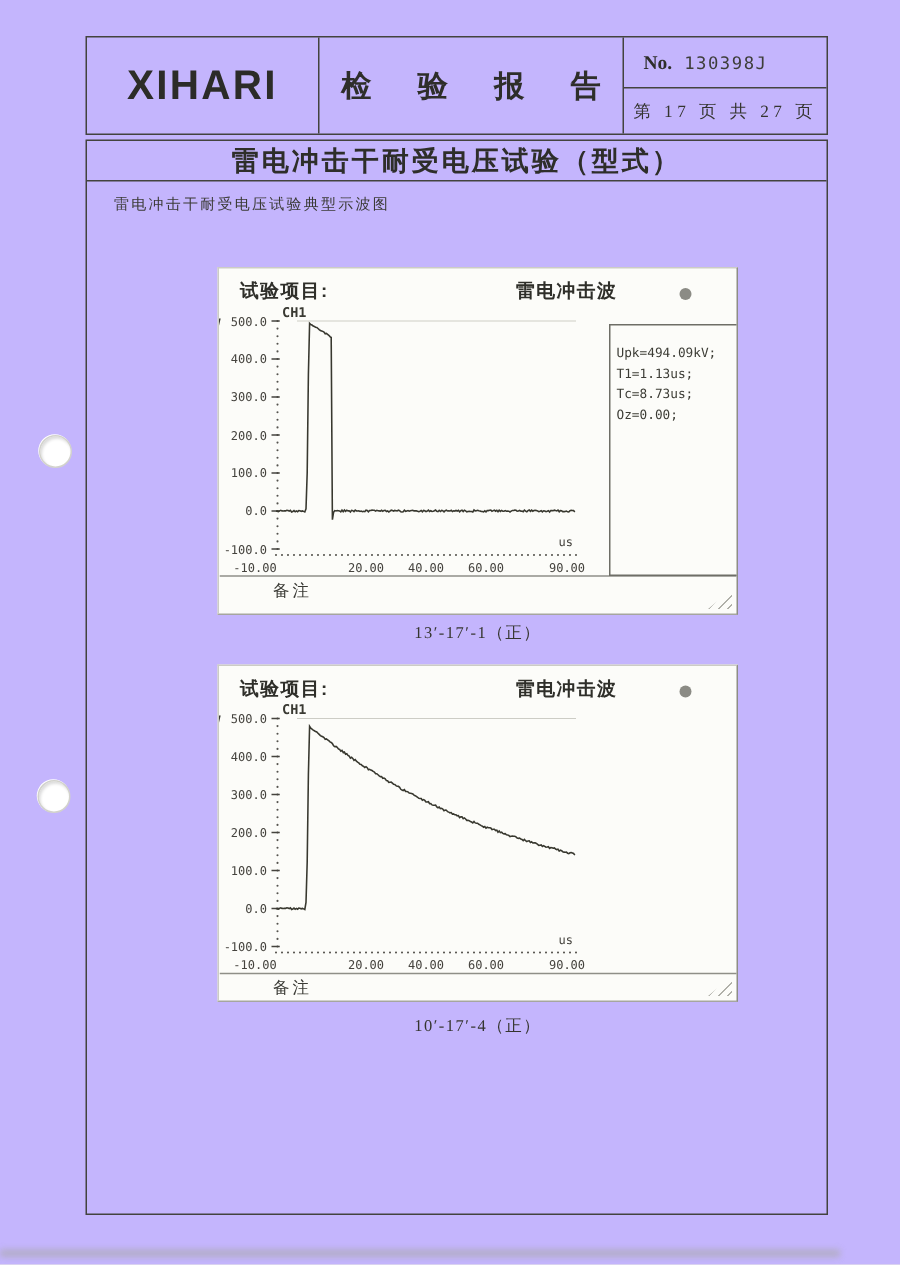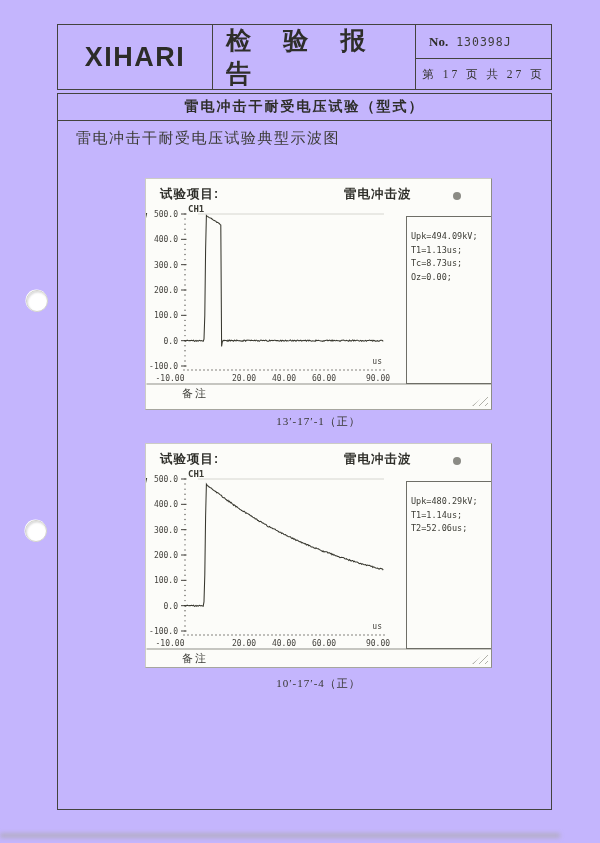--- a/index.html
+++ b/index.html
@@ -10,31 +10,31 @@
   }
   
   .scan-bottom{position:absolute;left:0;top:833px;width:560px;height:5px;background:#a8a8a2;filter:blur(2px);opacity:.6;}
   .hole{position:absolute;width:20px;height:20px;border-radius:50%;background:#ffffff;border:1px solid #d2d2cc;
         box-shadow:inset 1px 1.5px 2px rgba(0,0,0,.14), -0.5px -0.5px 0 #fff;}
   
   .hdr{position:absolute;left:57px;top:24px;width:495px;height:66px;border:1.3px solid #43433e;display:flex;box-sizing:border-box;}
   .hdr-cell-logo{width:155px;border-right:1.3px solid #43433e;display:flex;align-items:center;justify-content:center;box-sizing:border-box;}
   .logo{font-family:"Liberation Sans",sans-serif;font-weight:900;font-size:27px;letter-spacing:1.5px;color:#2c2c28;transform:scaleY(1.02);}
   .hdr-cell-title{width:203px;border-right:1.3px solid #43433e;display:flex;align-items:center;justify-content:center;box-sizing:border-box;}
-  .report-title{font-size:25px;font-weight:600;letter-spacing:13px;padding-left:13px;color:#2e2e2a;}
+  .report-title{font-size:20px;font-weight:600;letter-spacing:13px;padding-left:13px;color:#2e2e2a;}
   .hdr-cell-right{flex:1;display:flex;flex-direction:column;box-sizing:border-box;}
   .hdr-no-row{height:34px;border-bottom:1.3px solid #43433e;display:flex;align-items:center;padding-left:13px;box-sizing:border-box;}
   .no-label{font-weight:700;font-size:13px;margin-right:8px;color:#2e2e2a;}
   .no-value{font-family:"DejaVu Sans Mono",monospace;font-size:11.5px;letter-spacing:1px;color:#3e3e3a;}
   .hdr-page-row{flex:1;display:flex;align-items:center;justify-content:center;font-size:11.5px;letter-spacing:3px;color:#34342f;}
   
   .main-box{position:absolute;left:57px;top:93px;width:495px;height:717px;border:1.3px solid #43433e;box-sizing:border-box;}
   .title-band{height:27px;border-bottom:1.3px solid #43433e;display:flex;align-items:center;justify-content:center;
-              font-size:14px;font-weight:600;letter-spacing:2px;color:#2e2e2a;box-sizing:border-box;}
-  .subtitle{position:absolute;left:18px;top:35px;font-size:15px;letter-spacing:1.5px;color:#3a3a35;}
+              font-size:18px;font-weight:600;letter-spacing:2px;color:#2e2e2a;box-sizing:border-box;}
+  .subtitle{position:absolute;left:18px;top:35px;font-size:10px;letter-spacing:1.5px;color:#3a3a35;}
   
   .osc-panel{position:absolute;width:347px;box-sizing:border-box;background:#fcfcf9;
              border:1px solid #ccccc5;border-right:1.6px solid #8d8d86;border-bottom:1px solid #a6a69f;overflow:hidden;}
   .osc-panel svg{position:absolute;left:0;top:0;overflow:visible;}
   .osc-test-item{position:absolute;left:14px;top:7px;font-family:"Liberation Sans",sans-serif;font-weight:600;font-size:12.5px;color:#2f2f2a;letter-spacing:1px;}
   .osc-wave-name{position:absolute;left:198px;top:7px;font-family:"Liberation Sans",sans-serif;font-weight:600;font-size:12.5px;color:#2f2f2a;letter-spacing:1px;}
   .rec-dot{position:absolute;left:307px;top:13px;width:8px;height:8px;border-radius:50%;background:#8b8b85;}
   .ch-label{position:absolute;left:42px;top:25px;font-family:"DejaVu Sans Mono",monospace;font-weight:700;font-size:9px;color:#3a3a33;}
   .yunit{position:absolute;left:-10px;top:32px;font-family:"DejaVu Sans Mono",monospace;font-weight:700;font-size:9.5px;color:#3a3a33;}
   .readings-box{position:absolute;left:260px;top:37px;width:88px;height:168px;border:1px solid #6e6e67;box-sizing:border-box;
@@ -306,24 +306,18 @@
         <text x="232" y="202" text-anchor="middle" class="tick">90.00</text>
         <text x="236" y="185" text-anchor="end" class="tick">us</text>
         <path d="M38.0 161.6 L38.8 161.8 L39.6 162.1 L40.4 161.6 L41.2 161.2 L42.0 161.6 L42.8 161.7 L43.6 161.6 L44.4 161.6 L45.2 161.2 L46.0 161.4 L46.8 161.7 L47.6 161.2 L48.4 162.3 L49.2 162.0 L50.0 161.4 L50.8 162.2 L51.6 161.6 L52.4 162.1 L53.2 161.4 L54.0 161.5 L54.8 161.9 L55.6 161.6 L56.4 161.9 L57.2 162.3 L58.0 157.6 L58.8 130.7 L59.6 72.2 L60.4 40.2 L61.2 41.4 L62.0 42.0 L62.8 42.8 L63.6 43.2 L64.4 43.7 L65.2 44.0 L66.0 44.8 L66.8 45.6 L67.6 46.4 L68.4 46.8 L69.2 47.2 L70.0 47.7 L70.8 48.9 L71.6 48.6 L72.4 49.2 L73.2 49.8 L74.0 50.6 L74.8 51.0 L75.6 51.7 L76.4 53.2 L77.2 53.8 L78.0 53.6 L78.8 54.2 L79.6 55.3 L80.4 55.6 L81.2 56.8 L82.0 56.3 L82.8 57.7 L83.6 57.3 L84.4 58.8 L85.2 58.5 L86.0 59.6 L86.8 60.1 L87.6 61.4 L88.4 60.9 L89.2 61.6 L90.0 62.9 L90.8 62.4 L91.6 63.5 L92.4 64.1 L93.2 64.6 L94.0 65.5 L94.8 65.7 L95.6 66.5 L96.4 66.9 L97.2 67.6 L98.0 67.1 L98.8 67.8 L99.6 69.2 L100.4 68.9 L101.2 69.4 L102.0 69.7 L102.8 70.3 L103.6 70.7 L104.4 71.8 L105.2 71.8 L106.0 72.5 L106.8 73.2 L107.6 73.8 L108.4 73.7 L109.2 74.9 L110.0 74.7 L110.8 75.2 L111.6 76.4 L112.4 76.5 L113.2 77.6 L114.0 77.5 L114.8 77.4 L115.6 78.1 L116.4 78.9 L117.2 79.0 L118.0 79.7 L118.8 80.2 L119.6 80.2 L120.4 80.9 L121.2 82.2 L122.0 82.7 L122.8 83.0 L123.6 82.4 L124.4 83.6 L125.2 83.7 L126.0 83.9 L126.8 84.7 L127.6 84.8 L128.4 85.0 L129.2 85.3 L130.0 86.1 L130.8 86.5 L131.6 86.9 L132.4 87.5 L133.2 88.2 L134.0 88.3 L134.8 88.3 L135.6 89.5 L136.4 89.1 L137.2 89.6 L138.0 90.6 L138.8 90.7 L139.6 90.5 L140.4 91.8 L141.2 91.7 L142.0 92.6 L142.8 92.8 L143.6 92.8 L144.4 92.7 L145.2 93.9 L146.0 94.5 L146.8 94.0 L147.6 95.1 L148.4 94.9 L149.2 95.4 L150.0 96.5 L150.8 96.1 L151.6 96.2 L152.4 97.1 L153.2 97.4 L154.0 97.9 L154.8 97.7 L155.6 98.8 L156.4 98.6 L157.2 99.2 L158.0 99.2 L158.8 99.9 L159.6 99.7 L160.4 101.1 L161.2 100.6 L162.0 100.6 L162.8 101.8 L163.6 101.3 L164.4 102.0 L165.2 102.9 L166.0 102.9 L166.8 103.1 L167.6 103.7 L168.4 104.0 L169.2 104.6 L170.0 103.7 L170.8 104.6 L171.6 104.8 L172.4 104.8 L173.2 105.5 L174.0 105.9 L174.8 106.4 L175.6 106.8 L176.4 107.5 L177.2 107.0 L178.0 108.1 L178.8 107.5 L179.6 107.8 L180.4 107.8 L181.2 108.0 L182.0 109.1 L182.8 108.8 L183.6 108.8 L184.4 109.7 L185.2 109.4 L186.0 110.8 L186.8 110.0 L187.6 111.1 L188.4 110.8 L189.2 111.6 L190.0 111.9 L190.8 111.8 L191.6 112.5 L192.4 112.6 L193.2 113.0 L194.0 113.7 L194.8 113.5 L195.6 113.3 L196.4 113.5 L197.2 113.5 L198.0 113.9 L198.8 114.7 L199.6 114.9 L200.4 114.7 L201.2 115.4 L202.0 115.6 L202.8 116.4 L203.6 115.6 L204.4 116.5 L205.2 117.1 L206.0 116.6 L206.8 116.5 L207.6 117.7 L208.4 117.2 L209.2 118.0 L210.0 117.9 L210.8 117.9 L211.6 118.3 L212.4 118.9 L213.2 119.6 L214.0 119.5 L214.8 119.3 L215.6 120.3 L216.4 119.8 L217.2 120.2 L218.0 120.8 L218.8 120.7 L219.6 120.5 L220.4 121.6 L221.2 121.0 L222.0 121.2 L222.8 121.5 L223.6 121.3 L224.4 122.0 L225.2 122.4 L226.0 122.1 L226.8 123.4 L227.6 122.8 L228.4 123.1 L229.2 123.8 L230.0 124.1 L230.8 124.2 L231.6 124.1 L232.4 124.8 L233.2 125.1 L234.0 124.5 L234.8 124.4 L235.6 124.7 L236.4 125.0 L237.2 126.1" fill="none" stroke="#38382f" stroke-width="1.05"></path>
         <line x1="0.5" y1="205" x2="346.5" y2="205" stroke="#8f8f88" stroke-width="1"></line>
       </svg>
     <div class="osc-test-item">试验项目:</div>
     <div class="osc-wave-name">雷电冲击波</div>
     <span class="rec-dot"></span>
     <div class="ch-label">CH1</div>
     <div class="yunit">kV</div>
-    <div class="readings-box">
-      <div>Upk=480.29kV;</div>
-      <div>T1=1.14us;</div>
-      <div>T2=52.06us;</div>
-      <div></div>
-    </div>
     <div class="remark">备注</div>
     <div class="grip"></div>
   </div>
   <div class="caption" style="top:676px;">10′-17′-4（正）</div>
 
 </div>
 
 </body></html>

